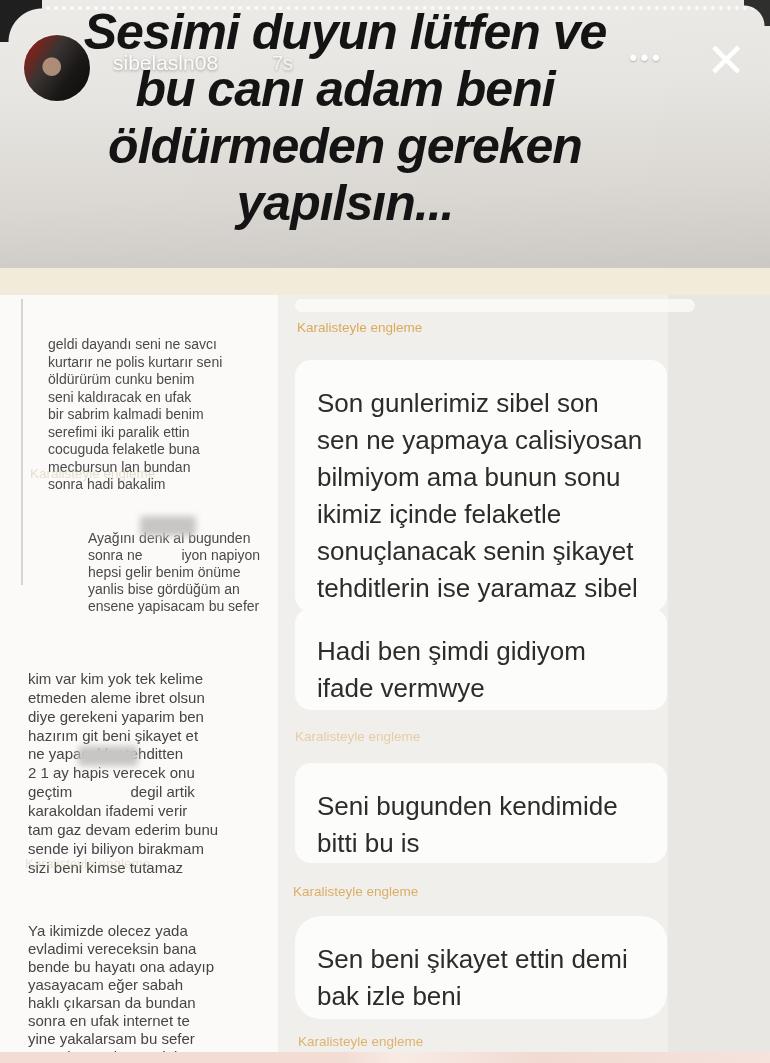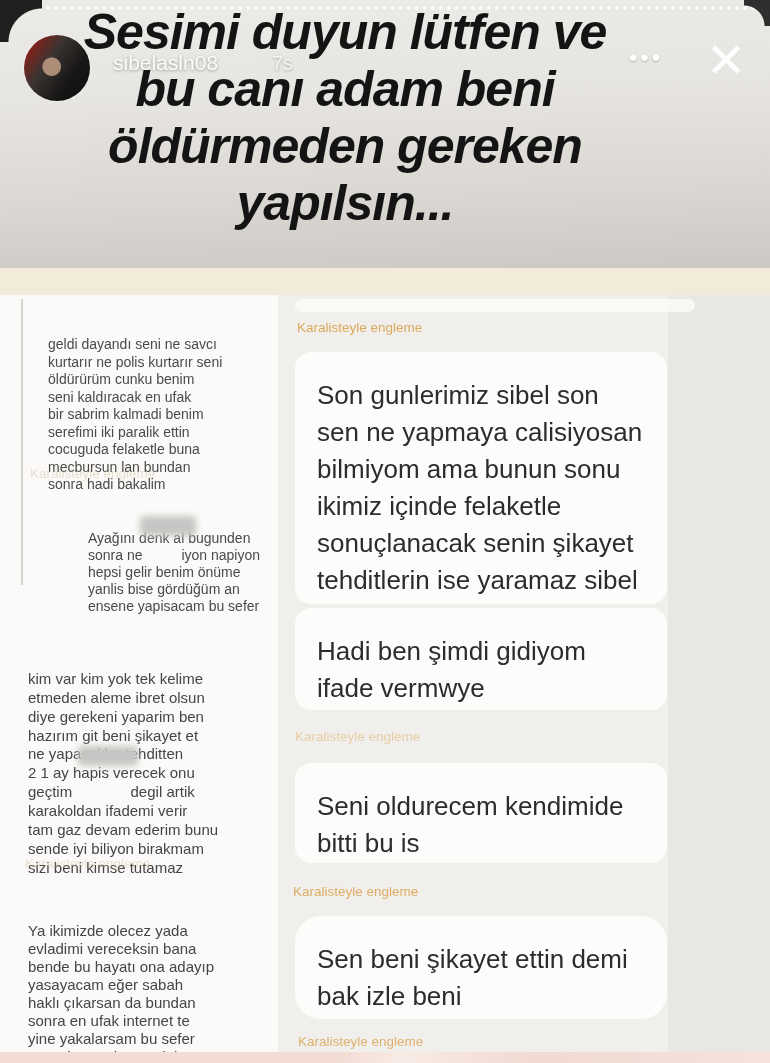--- a/index.html
+++ b/index.html
@@ -84,21 +84,21 @@
   }
   #censor1 { left:52px; top:20px;  width:56px; height:20px; }
   #censor2 { left:50px; top:114px; width:60px; height:20px; }
   .card {
     position:absolute; left:295px; width:372px; background:#fcfcfa; border-radius:16px;
   }
   .card-text {
     padding:25px 18px 0 22px; white-space:pre;
     font-size:26px; line-height:37px; color:#2c2c2c;
   }
-  #card1 { top:352px; height:252px; }
+  #card1 { top:360px; height:252px; }
   #card2 { top:608px; height:102px; }
   #card3 { top:763px; height:100px; }
   #card4 { top:916px; height:103px;border-radius:26px; }
   .wm { position:absolute; font-size:13.5px; color:#d89d42; white-space:pre; }
   #wm1 { left:297px; top:320px;  opacity:.85; }
   #wm2 { left:295px; top:729px;  opacity:.42; }
   #wm3 { left:293px; top:884px;  opacity:.8; }
   #wm4 { left:298px; top:1034px; opacity:.75; }
   #wm5 { left:30px;  top:466px;  opacity:.35; color:#c2ad85; }
   #wm6 { left:25px;  top:856px;  opacity:.32; color:#c2ad85; }
@@ -186,21 +186,21 @@
 bilmiyom ama bunun sonu
 ikimiz içinde felaketle
 sonuçlanacak senin şikayet
 tehditlerin ise yaramaz sibel</div>
   </div>
   <div class="card" id="card2">
     <div class="card-text">Hadi ben şimdi gidiyom
 ifade vermwye</div>
   </div>
   <div class="card" id="card3">
-    <div class="card-text">Seni oldurecem kendimide
+    <div class="card-text">Seni bugunden kendimide
 bitti bu is</div>
   </div>
   <div class="card" id="card4">
     <div class="card-text">Sen beni şikayet ettin demi
 bak izle beni</div>
   </div>
 
   <div class="wm" id="wm1">Karalisteyle engleme</div>
   <div class="wm" id="wm2">Karalisteyle engleme</div>
   <div class="wm" id="wm3">Karalisteyle engleme</div>

